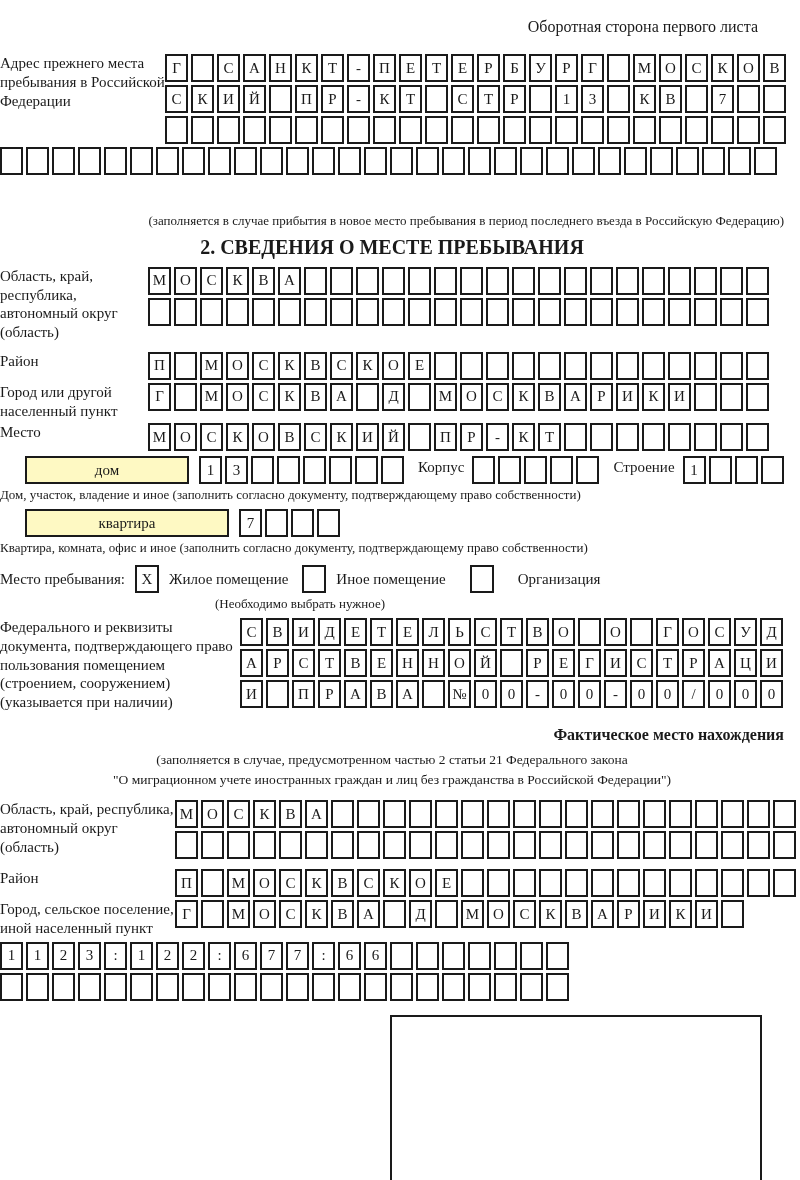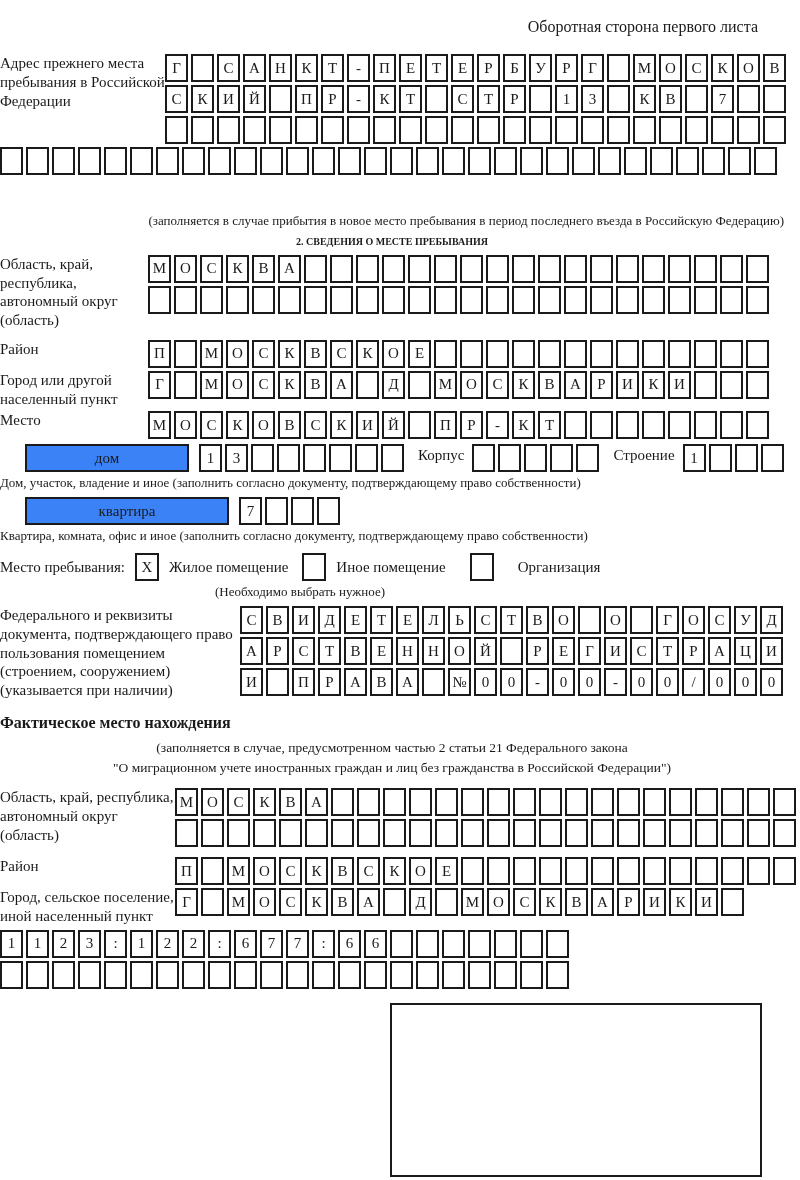--- a/index.html
+++ b/index.html
@@ -18,36 +18,36 @@
 
   .stack{display:flex;flex-direction:column;gap:3px;}
   .cells{display:flex;gap:3px;flex-wrap:nowrap;}
   .cell{width:19px;height:24px;border:2px solid #1a1a1a;display:inline-flex;
         align-items:center;justify-content:center;font-size:15px;line-height:1;
         flex:0 0 auto;background:#fff;}
   .fullrow{margin-top:3px;}
 
   .note{font-size:13px;line-height:1.3;margin:3px 0 5px 0;}
   .center{text-align:right;margin-top:38px;}
-  .title{text-align:center;font-weight:bold;font-size:10px;margin:6px 0 8px 0;}
+  .title{text-align:center;font-weight:bold;font-size:20px;margin:6px 0 8px 0;}
 
   .wbox{border:2px solid #1a1a1a;height:24px;display:inline-flex;align-items:center;
-        justify-content:center;font-size:15px;flex:0 0 auto;background:#3b82f6;}
+        justify-content:center;font-size:15px;flex:0 0 auto;background:#fef9c3;}
   .dombox{width:160px;margin-left:25px;margin-right:10px;}
   .kvbox{width:200px;margin-left:25px;margin-right:10px;}
   .inlbl{font-size:15px;margin:3px 8px 0 14px;flex:0 0 auto;}
 
   .mestorow{align-items:center;margin-top:8px;}
   .mlbl{font-size:15px;margin-right:10px;}
   .olbl{font-size:15px;margin:0 14px 0 10px;}
   .cb{width:20px;height:24px;}
   .mnote{width:300px;margin-left:150px;text-align:center;font-size:13px;margin-top:2px;}
 
   .b-doc{margin-top:6px;}
-  .factual-title{text-align:left;font-weight:bold;font-size:16px;margin:14px 0 6px 0;font-family:Liberation Serif, serif;}
+  .factual-title{text-align:right;font-weight:bold;font-size:16px;margin:14px 0 6px 0;font-family:Liberation Serif, serif;}
   .fnote{text-align:center;font-size:13.5px;line-height:1.5;margin:0;}
 
   .sec2{margin-top:10px;}
   .stamp-box{width:368px;height:170px;border:2px solid #1a1a1a;margin:14px 22px 0 auto;}
   .stamp-caption{width:450px;margin:6px 6px 0 auto;text-align:center;
                  font-size:14.5px;line-height:1.4;}
 </style>
 </head>
 <body>
 

